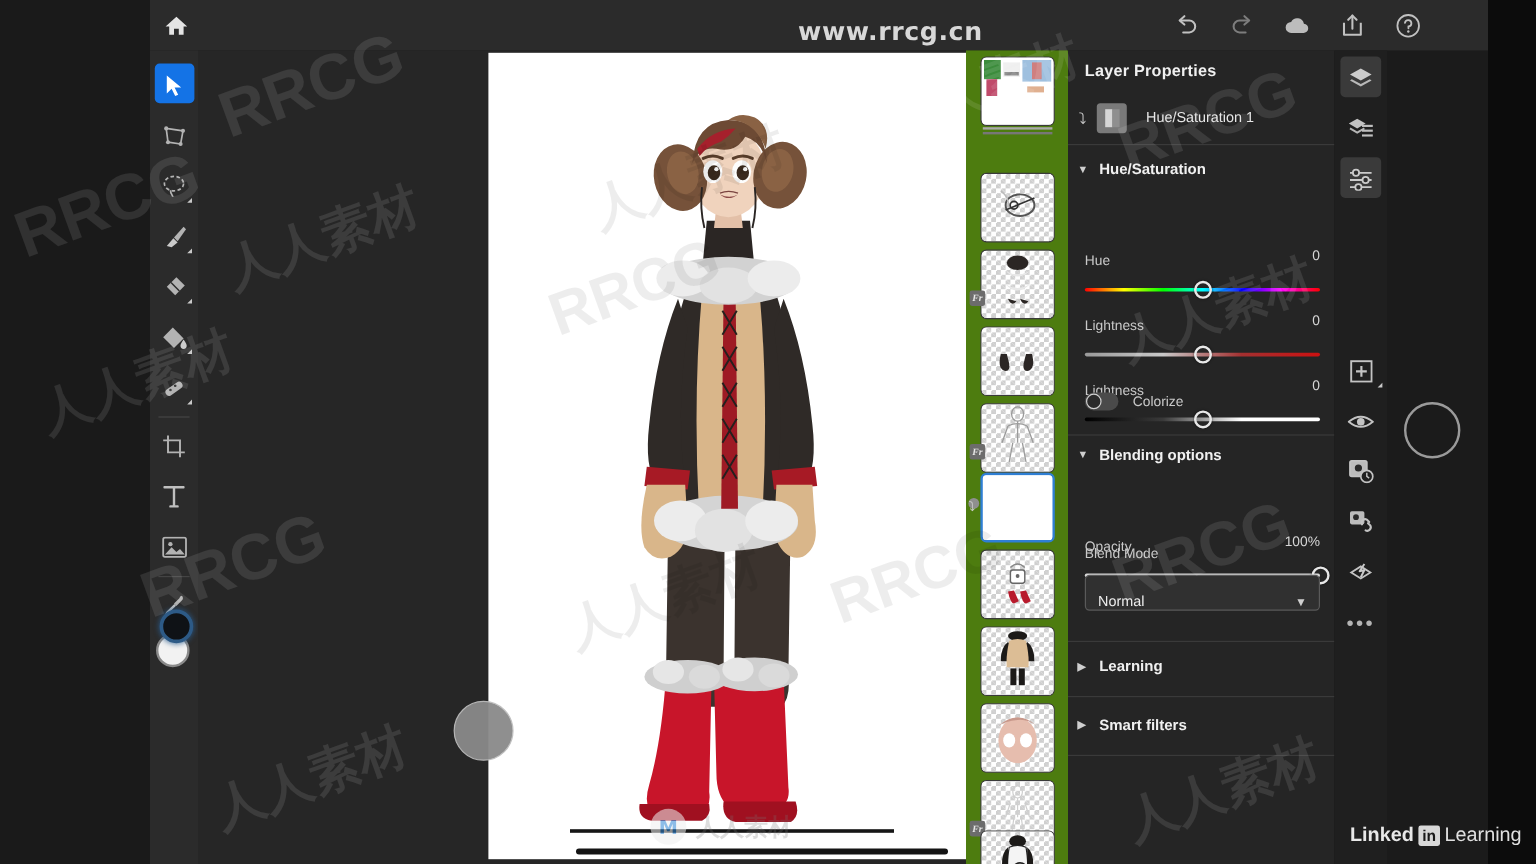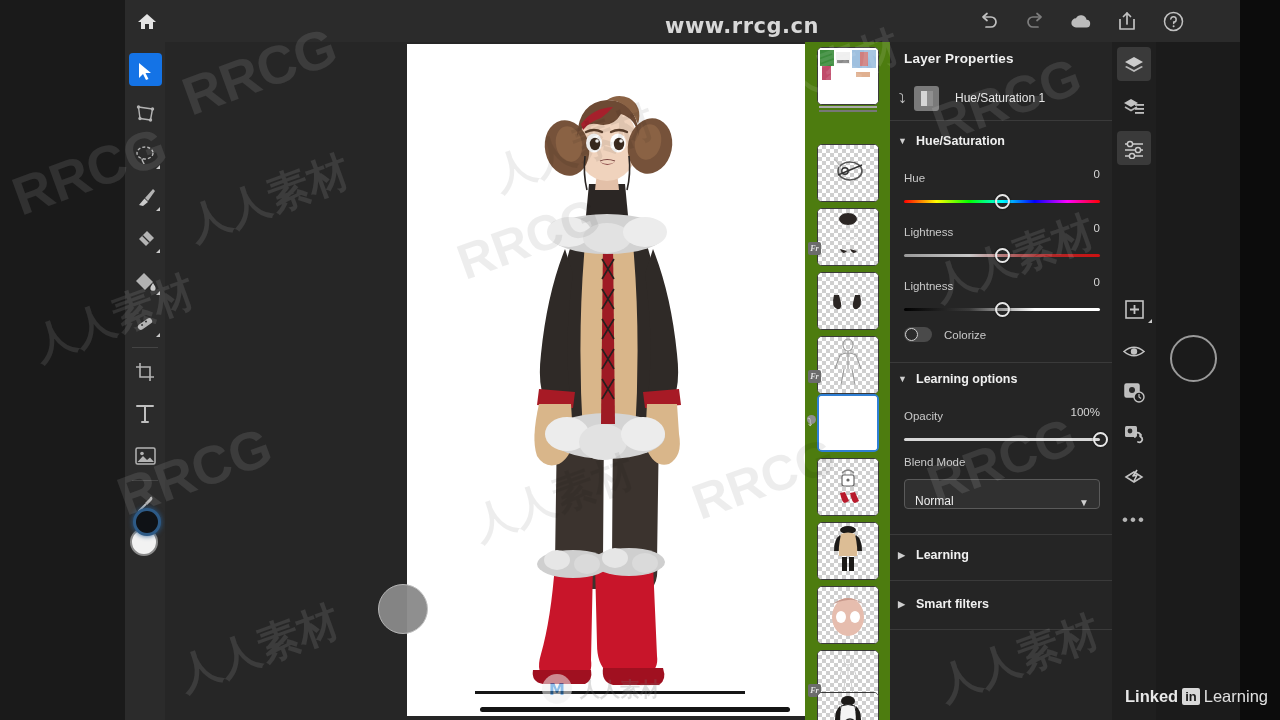--- a/index.html
+++ b/index.html
@@ -149,21 +149,21 @@
   .layer-name { margin-left:16px; font-size:12px; color:#e6e6e6; }
 
   .divider { position:absolute; left:0; width:222px; height:1px; background:#3a3a3a; }
 
   .sect-head {
     position:absolute; left:8px; display:flex; align-items:center; gap:8px;
     font-size:12.5px; font-weight:bold; color:#f0f0f0; cursor:pointer;
   }
   .chev { font-size:9px; color:#cfcfcf; width:10px; display:inline-block; }
 
-  .slider-block { position:absolute; left:14px; width:196px; }
+  .slider-block { position:absolute; left:14px; width:196px;margin-top:40px; }
   .slider-label { font-size:11.5px; color:#c9c9c9; }
   .slider-val   { position:absolute; right:0; top:0; font-size:11.5px; color:#d6d6d6; }
   .track { position:relative; margin-top:14px; height:3px; border-radius:2px; }
   .track.hue {
     background: linear-gradient(to right,#ff0000,#ffff00,#00ff00,#00ffff,#0000ff,#ff00ff,#ff0000);
   }
   .track.sat { background: linear-gradient(to right,#9a9a9a,#c8c8c8,#a33030,#cc1111); }
   .track.light { background: linear-gradient(to right,#000000,#3a3a3a,#ffffff,#ffffff); }
   .track.plain { background:#d8d8d8; }
   .knob {
@@ -675,21 +675,21 @@
       <div class="toggle">
           <div class="dot"></div>
         </div>
       <span class="toggle-label">Colorize</span>
     </div>
 
     <div class="divider" style="top:320px;"></div>
 
     <div class="sect-head" style="top:330px;">
       <span class="chev">▼</span>
-      <span>Learning options</span>
+      <span>Blending options</span>
     </div>
 
     <div class="slider-block" style="top:364px;">
       <span class="slider-label">Opacity</span>
       <span class="slider-val">100%</span>
       <div class="track plain">
         <div class="knob" style="left:100%;"></div>
       </div>
     </div>
 

